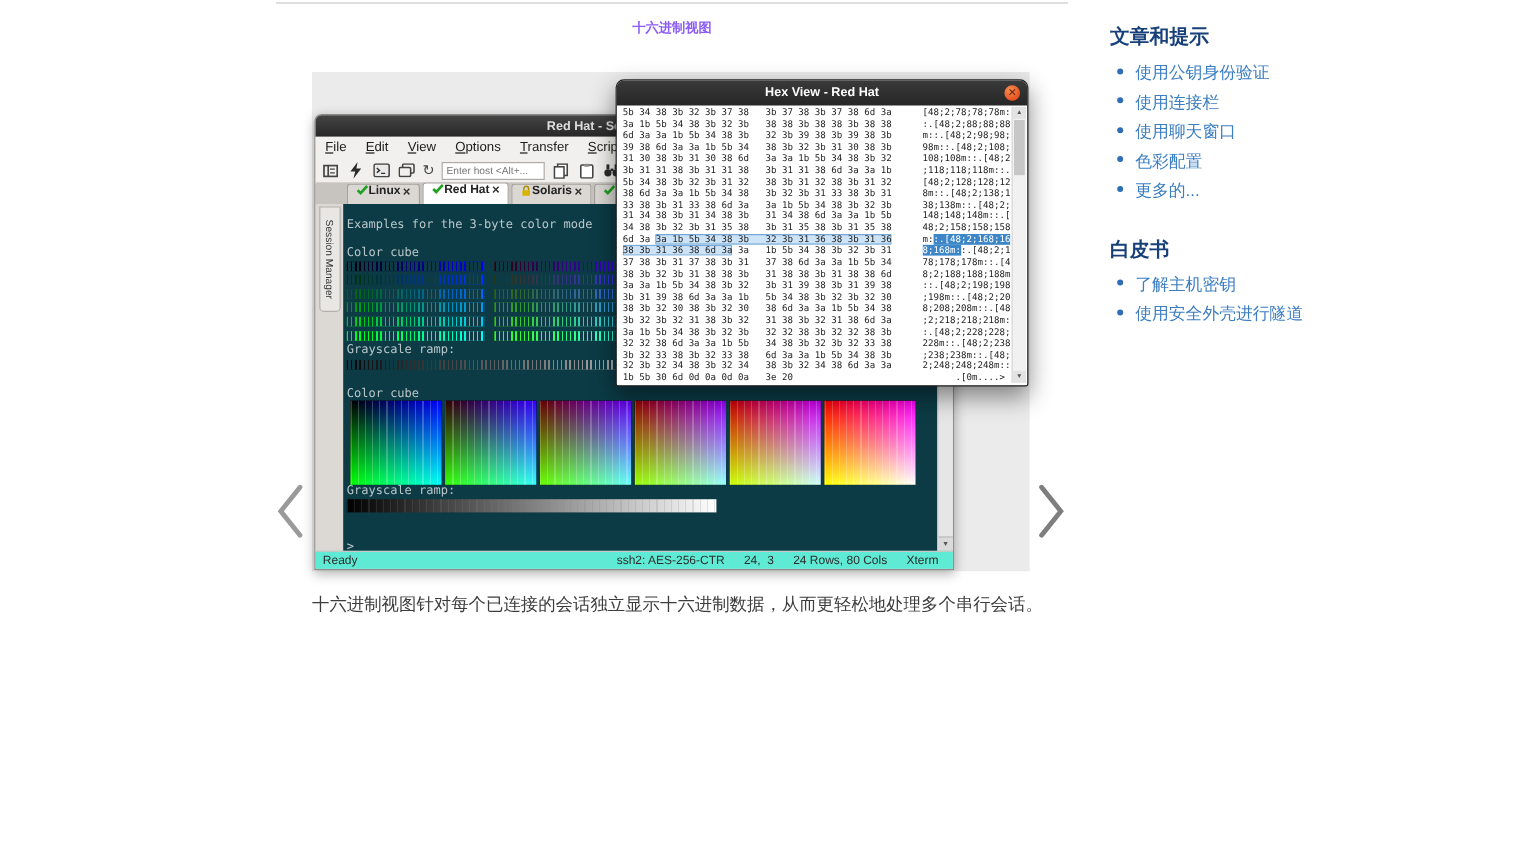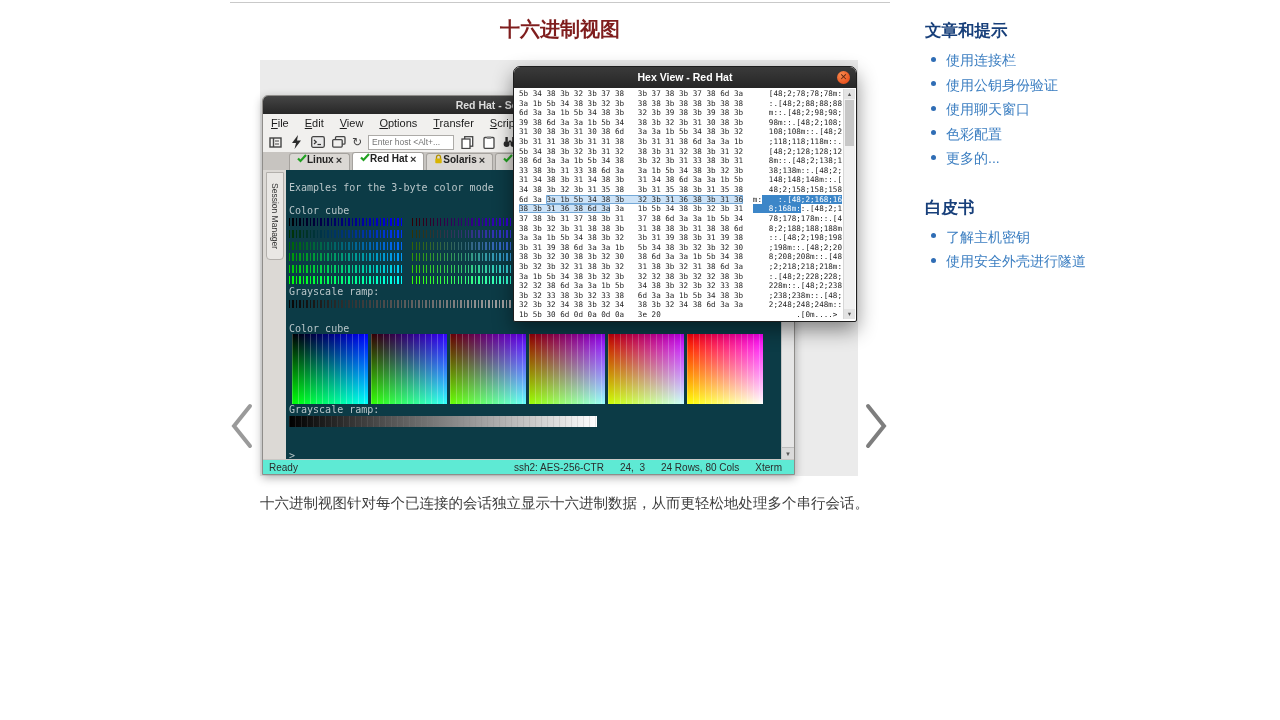--- a/index.html
+++ b/index.html
@@ -1,18 +1,18 @@
 <!DOCTYPE html>
 <html><head>
 <meta charset="utf-8">
 <style>
   html,body{margin:0;padding:0;background:#fff;font-family:"Liberation Sans","DejaVu Sans",sans-serif;}
   #stage{position:relative;width:1280px;height:720px;background:#fff;overflow:hidden;}
   .topline{position:absolute;left:230px;top:2px;width:660px;border-top:1px solid #c9c9c9;}
-  .page-title{position:absolute;left:230px;top:16px;width:660px;text-align:center;font-size:20px;font-weight:bold;color:#7f1d1d;}
+  .page-title{position:absolute;left:230px;top:16px;width:660px;text-align:center;font-size:11px;font-weight:bold;color:#8b5cf6;}
   
   .figure{position:absolute;left:260px;top:60px;width:598px;height:416px;background:#ebebeb;}
   
   .win{position:absolute;left:2px;top:35px;width:531px;height:378px;background:#f1f0ee;border:1px solid #8f8d8a;border-radius:6px 6px 0 0;box-shadow:0 3px 10px rgba(0,0,0,.3);z-index:1;}
   .titlebar{position:absolute;left:0;top:0;right:0;height:18px;background:linear-gradient(#454545,#272727);border-radius:5px 5px 0 0;}
   .titlebar .ttl{position:absolute;left:0;right:40px;top:0;height:18px;line-height:18px;text-align:center;color:#dedede;font-size:10.5px;font-weight:bold;white-space:nowrap;overflow:hidden;}
   .menubar{position:absolute;left:0;top:18px;right:0;height:18px;background:#f1f0ee;display:flex;align-items:center;padding-left:8px;gap:16px;font-size:11px;color:#1c1c1c;}
   .menubar span{white-space:nowrap;}
   .toolbar{position:absolute;left:0;top:36px;right:0;height:20px;background:#f1f0ee;border-bottom:1px solid #dddbd8;display:flex;align-items:center;padding-left:5px;gap:6px;}
   .tbi{width:15px;height:15px;display:flex;align-items:center;justify-content:center;}
@@ -42,21 +42,21 @@
   .statusbar .sleft{flex:1;}
   .statusbar span{white-space:pre;margin-left:16px;}
   
   .hexwin{position:absolute;left:253px;top:6px;width:342px;height:254px;background:#fff;border:1px solid #1e1e1e;border-radius:7px 7px 2px 2px;box-shadow:0 8px 20px rgba(0,0,0,.45);z-index:5;}
   .hv-title{position:absolute;left:0;top:0;right:0;height:21px;background:linear-gradient(#3a3a3a,#262626);border-radius:6px 6px 0 0;color:#fff;font-size:10.5px;font-weight:bold;text-align:center;line-height:21px;}
   .hv-close{position:absolute;right:6px;top:4px;width:13px;height:13px;border-radius:50%;background:radial-gradient(circle at 35% 30%,#f98b4e,#e95420 70%);color:#5e2612;font-size:9px;font-weight:bold;line-height:13px;text-align:center;}
   .hv-body{position:absolute;left:5px;top:22px;right:14px;bottom:2px;overflow:hidden;}
   .hxrow{display:flex;height:9.62px;line-height:9.62px;font-family:"DejaVu Sans Mono","Liberation Mono",monospace;font-size:7.6px;color:#1f1f1f;white-space:pre;}
   .hxrow .asc{margin-left:auto;}
   .selhx{background:#cde3f7;box-shadow:inset 0 0 0 1px #74a9d8;border-radius:1px;}
-  .selasc{background:#3c86c8;color:#fff;padding-left:16px;}
+  .selasc{background:#3c86c8;color:#fff;}
   .hv-scroll{position:absolute;right:1px;top:22px;bottom:2px;width:11px;background:#f1f1f1;border-left:1px solid #d7d7d7;}
   .hv-up,.hv-dn{position:absolute;left:0;right:0;height:10px;background:#e3e3e3;color:#555;font-size:5.5px;text-align:center;line-height:10px;}
   .hv-up{top:0;} .hv-dn{bottom:0;}
   .hv-thumb{position:absolute;left:1px;right:1px;top:11px;height:46px;background:#c7c7c7;}
   
   .arrow{position:absolute;top:402px;width:32px;height:48px;cursor:pointer;}
   .arrow.left{left:226px;} .arrow.right{left:860px;}
   
   .caption{position:absolute;left:260px;top:494px;width:620px;font-size:14.5px;color:#3d3d3d;}
   
@@ -284,25 +284,25 @@
       </svg>
   </div>
 
   <div class="caption">十六进制视图针对每个已连接的会话独立显示十六进制数据，从而更轻松地处理多个串行会话。</div>
 
   <div class="sidebar">
     <h3>文章和提示</h3>
     <ul id="articles-list">
         <li>
           <span class="blt"></span>
+          <a href="#">使用公钥身份验证</a>
+        </li>
+        <li>
+          <span class="blt"></span>
           <a href="#">使用连接栏</a>
-        </li>
-        <li>
-          <span class="blt"></span>
-          <a href="#">使用公钥身份验证</a>
         </li>
         <li>
           <span class="blt"></span>
           <a href="#">使用聊天窗口</a>
         </li>
         <li>
           <span class="blt"></span>
           <a href="#">色彩配置</a>
         </li>
         <li>

